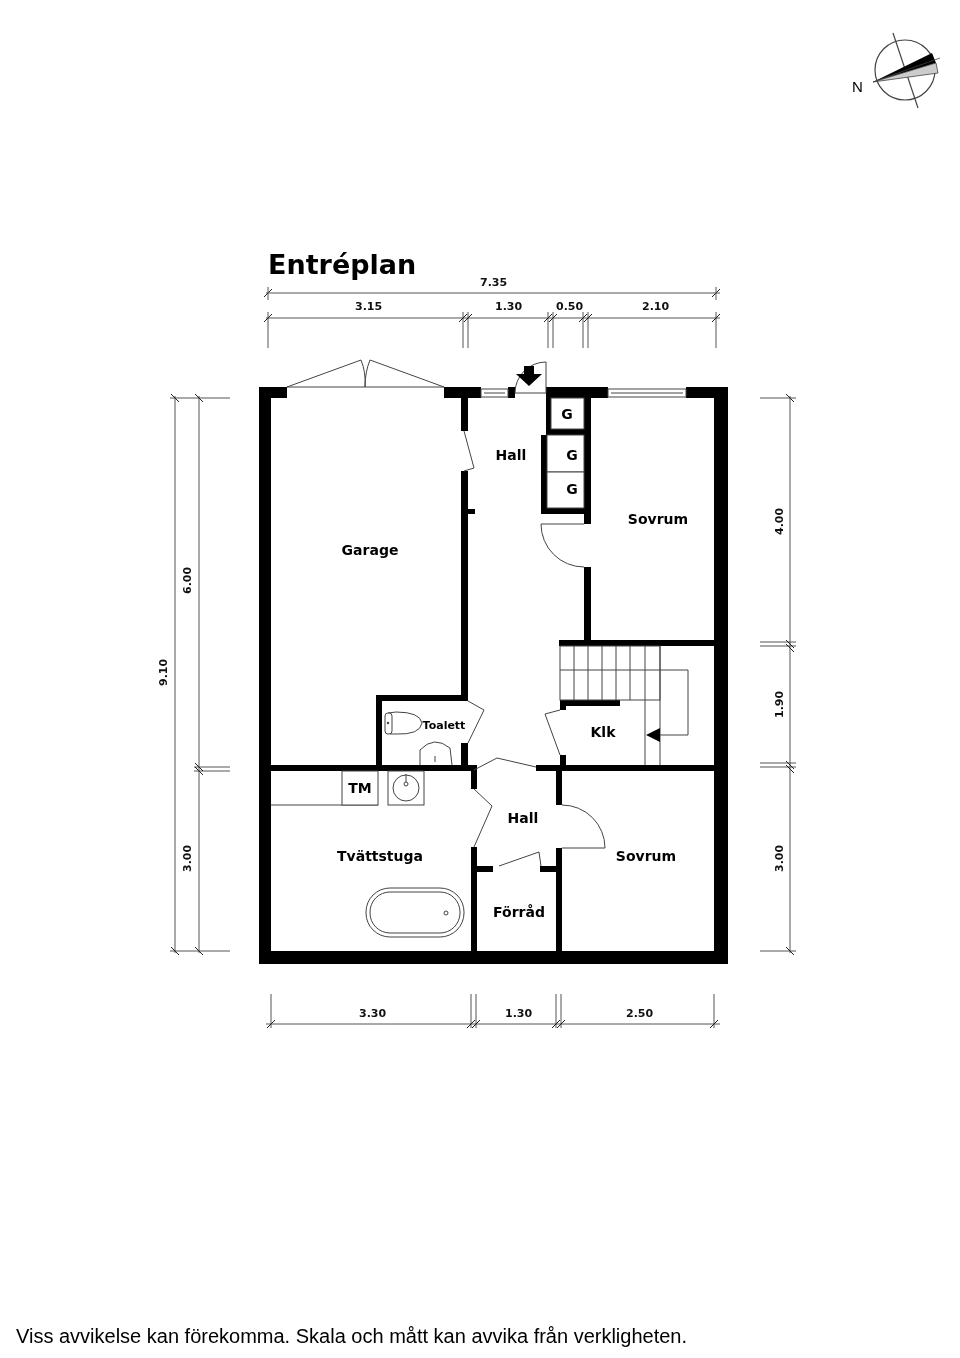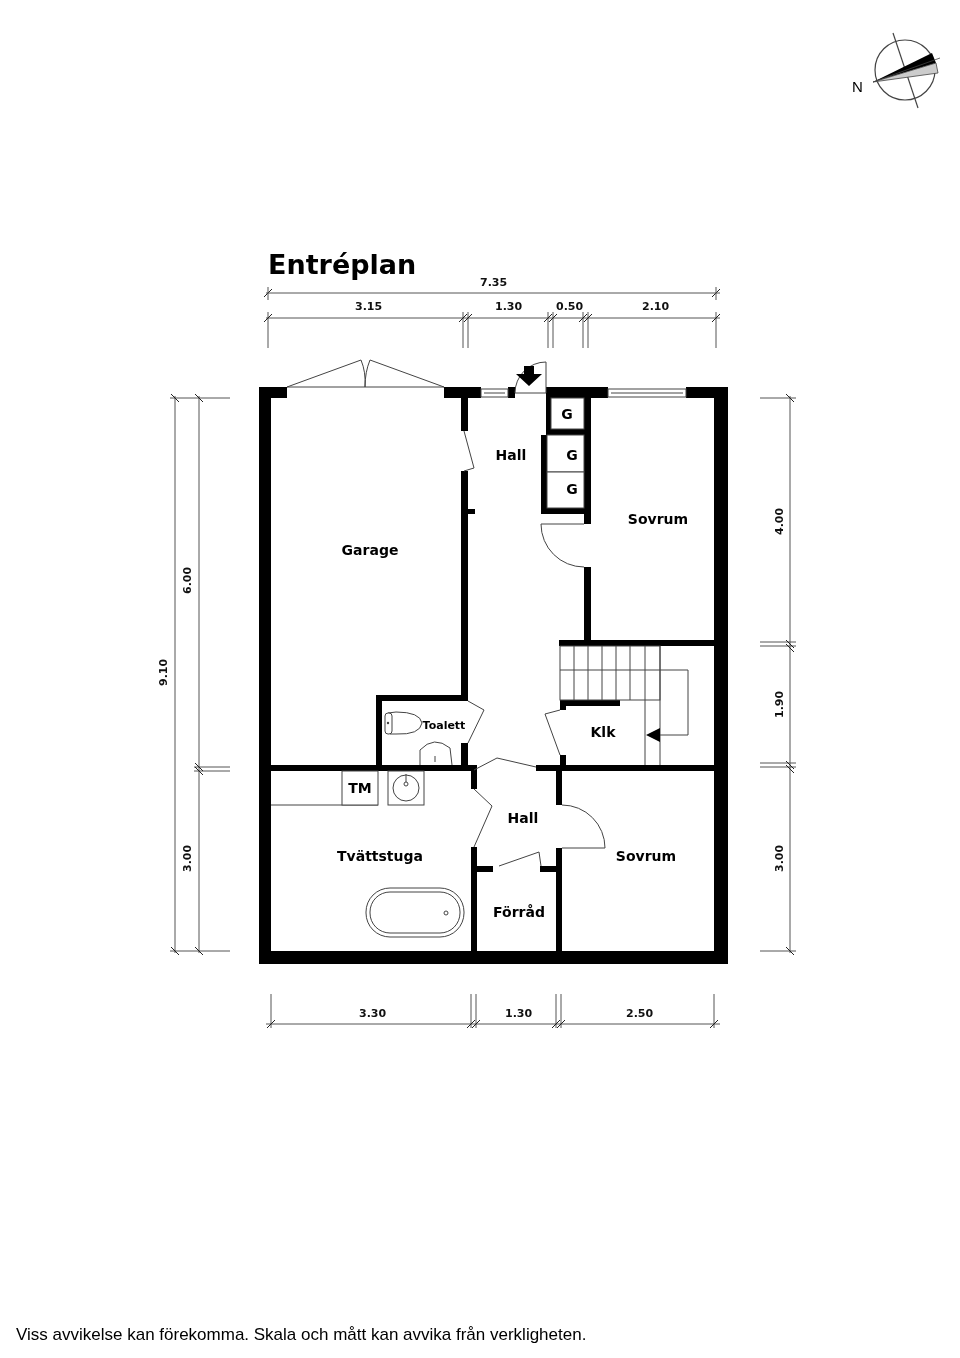--- a/index.html
+++ b/index.html
@@ -7,21 +7,21 @@
   #plan{position:absolute;left:0;top:0;width:960px;height:1358px;}
   .title{font-family:"DejaVu Sans",sans-serif;font-weight:bold;font-size:27px;fill:#000;}
   .dim{font-family:"DejaVu Sans",sans-serif;font-weight:bold;font-size:11px;fill:#111;}
   .room{font-family:"DejaVu Sans",sans-serif;font-weight:bold;font-size:14px;fill:#000;}
   .room-sm{font-family:"DejaVu Sans",sans-serif;font-weight:bold;font-size:11px;fill:#000;}
   .dimline{stroke:#555;stroke-width:1;fill:none;}
   .tick{stroke:#222;stroke-width:1;}
   .wall{fill:#000;}
   .thin{stroke:#444;stroke-width:1;fill:none;}
   .thinf{stroke:#444;stroke-width:1;fill:#fff;}
-  .disclaimer{position:absolute;left:16px;top:1325px;font-family:"Liberation Sans",sans-serif;font-size:17px;color:#000;white-space:nowrap;}
+  .disclaimer{position:absolute;left:16px;top:1325px;font-family:"Liberation Sans",sans-serif;font-size:20px;color:#000;white-space:nowrap;}
 </style>
 </head>
 <body>
 
 <svg id="plan" viewBox="0 0 960 1358" xmlns="http://www.w3.org/2000/svg">
 
   <g>
     <circle cx="905" cy="70" r="30" fill="none" stroke="#444" stroke-width="1.2"></circle>
     <line x1="893" y1="33" x2="918" y2="108" stroke="#444" stroke-width="1.2"></line>
     <polygon points="873,82 932,53 936,63" fill="#000"></polygon>

